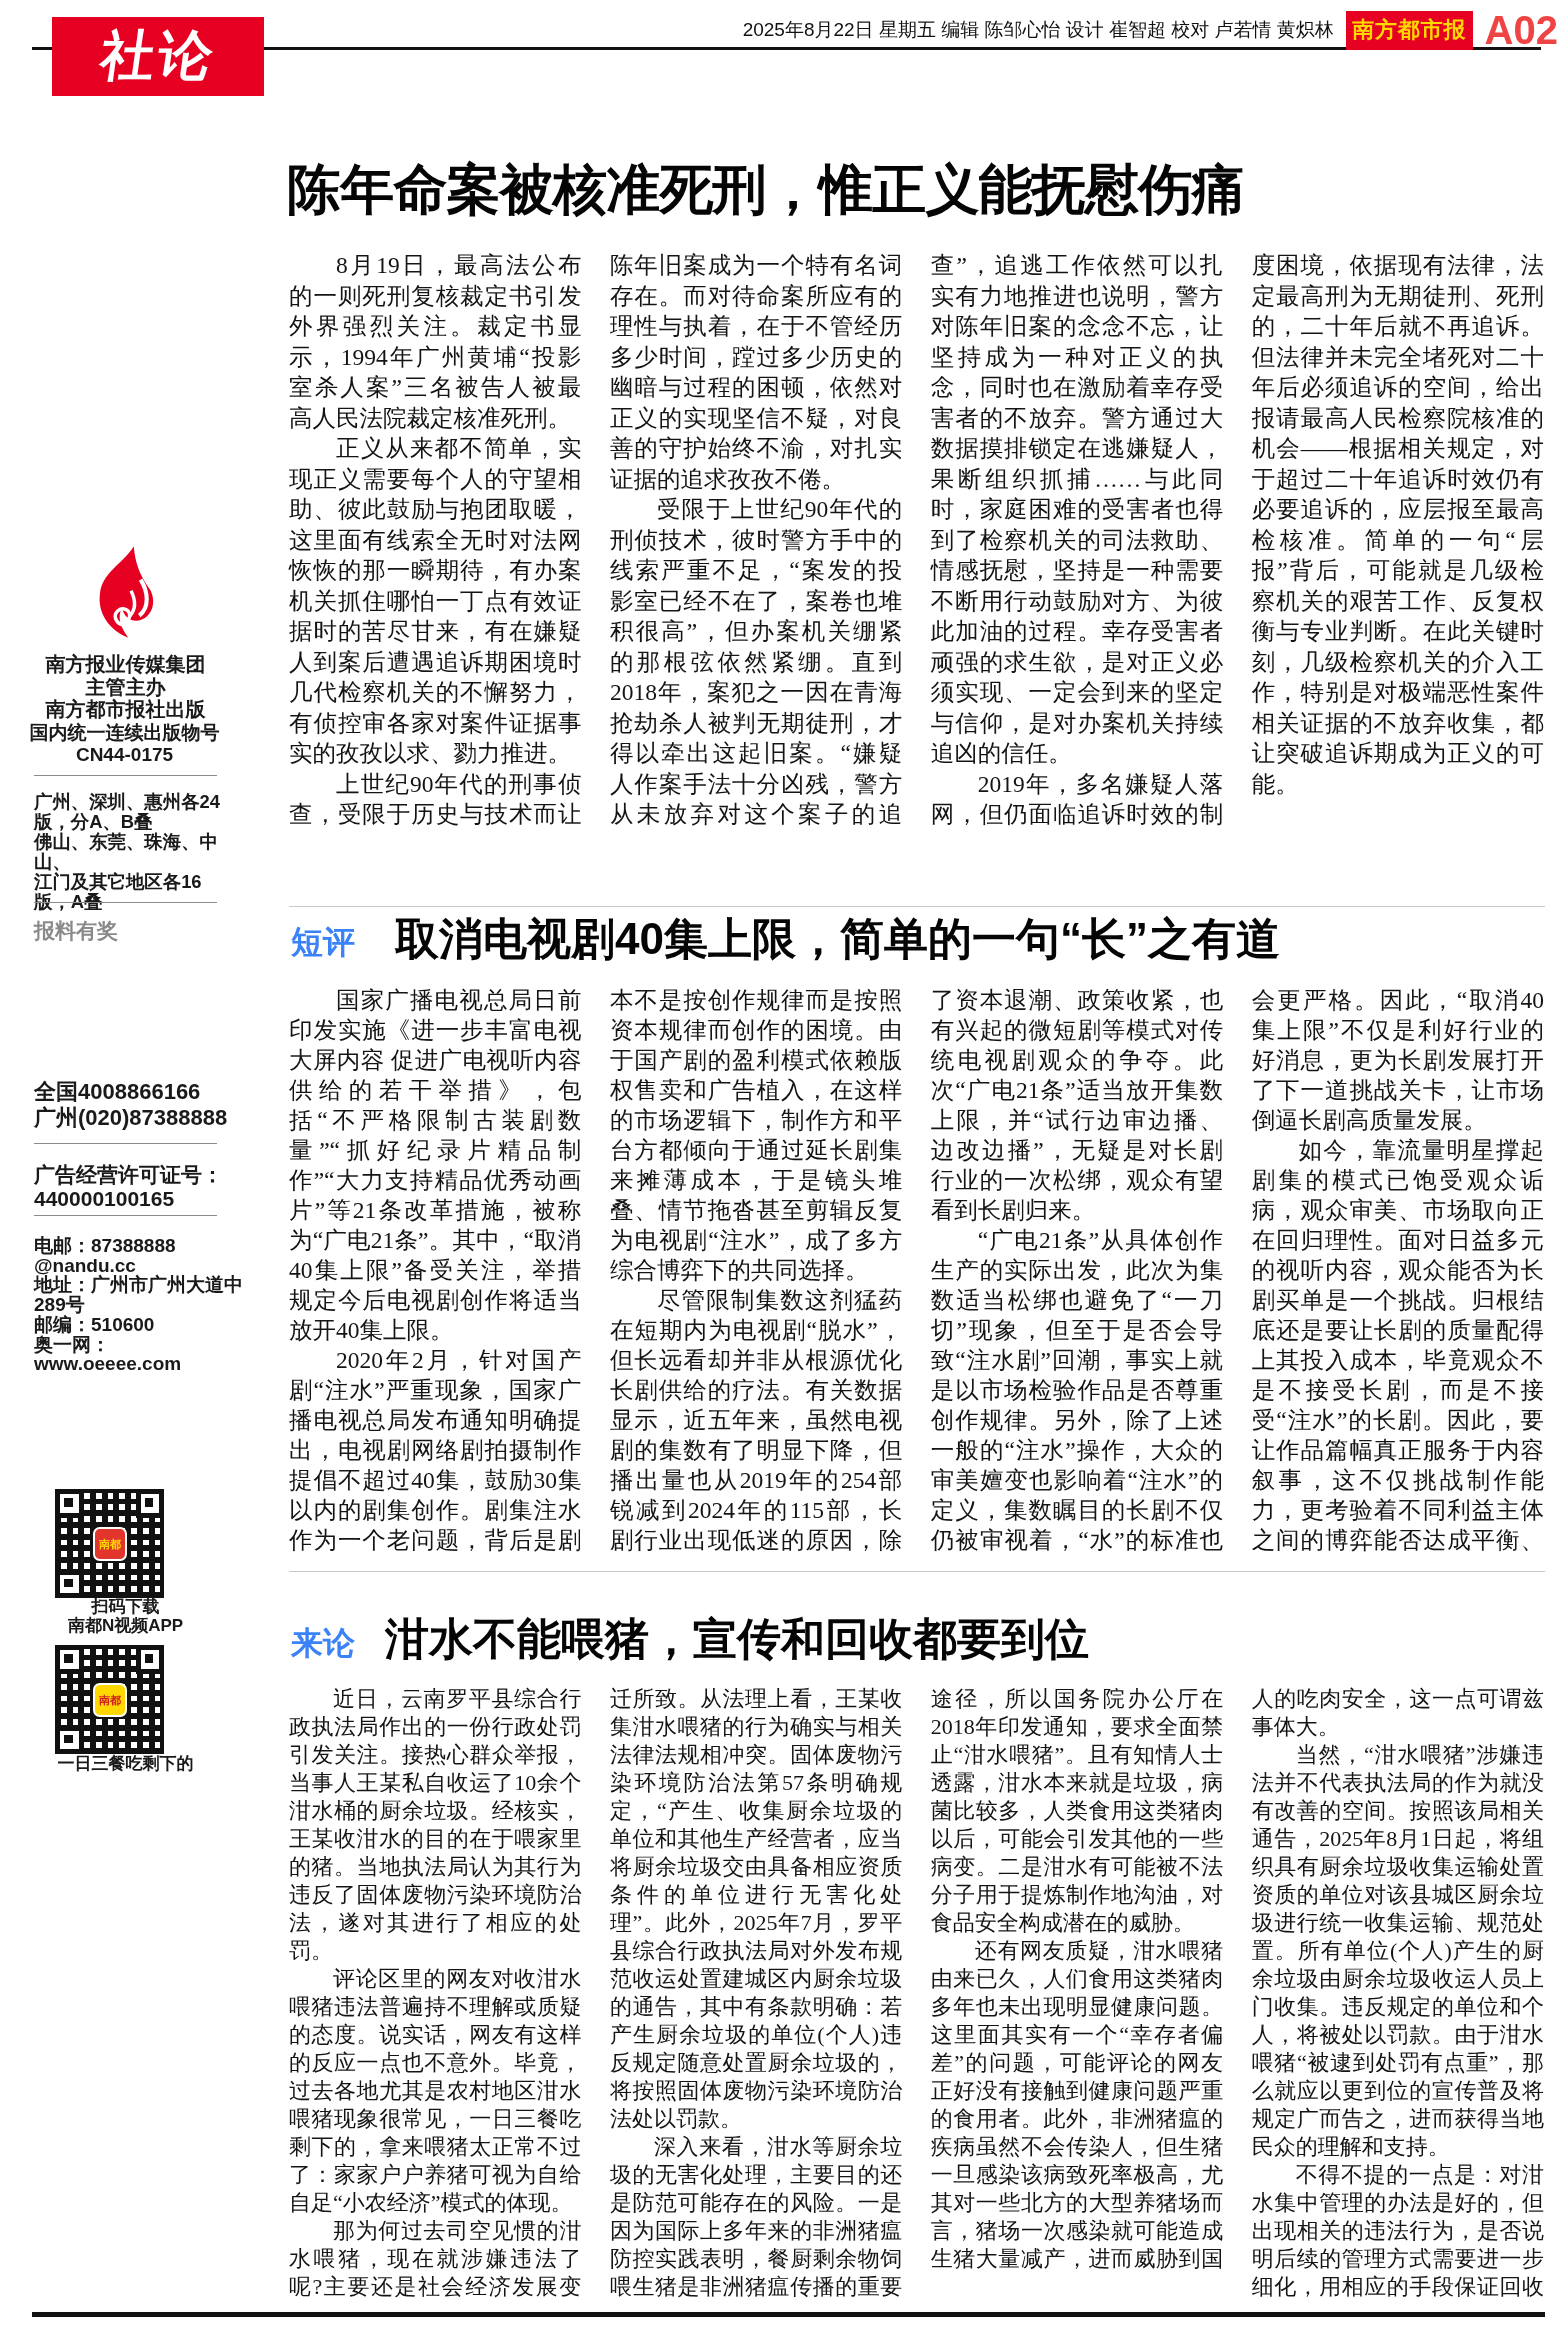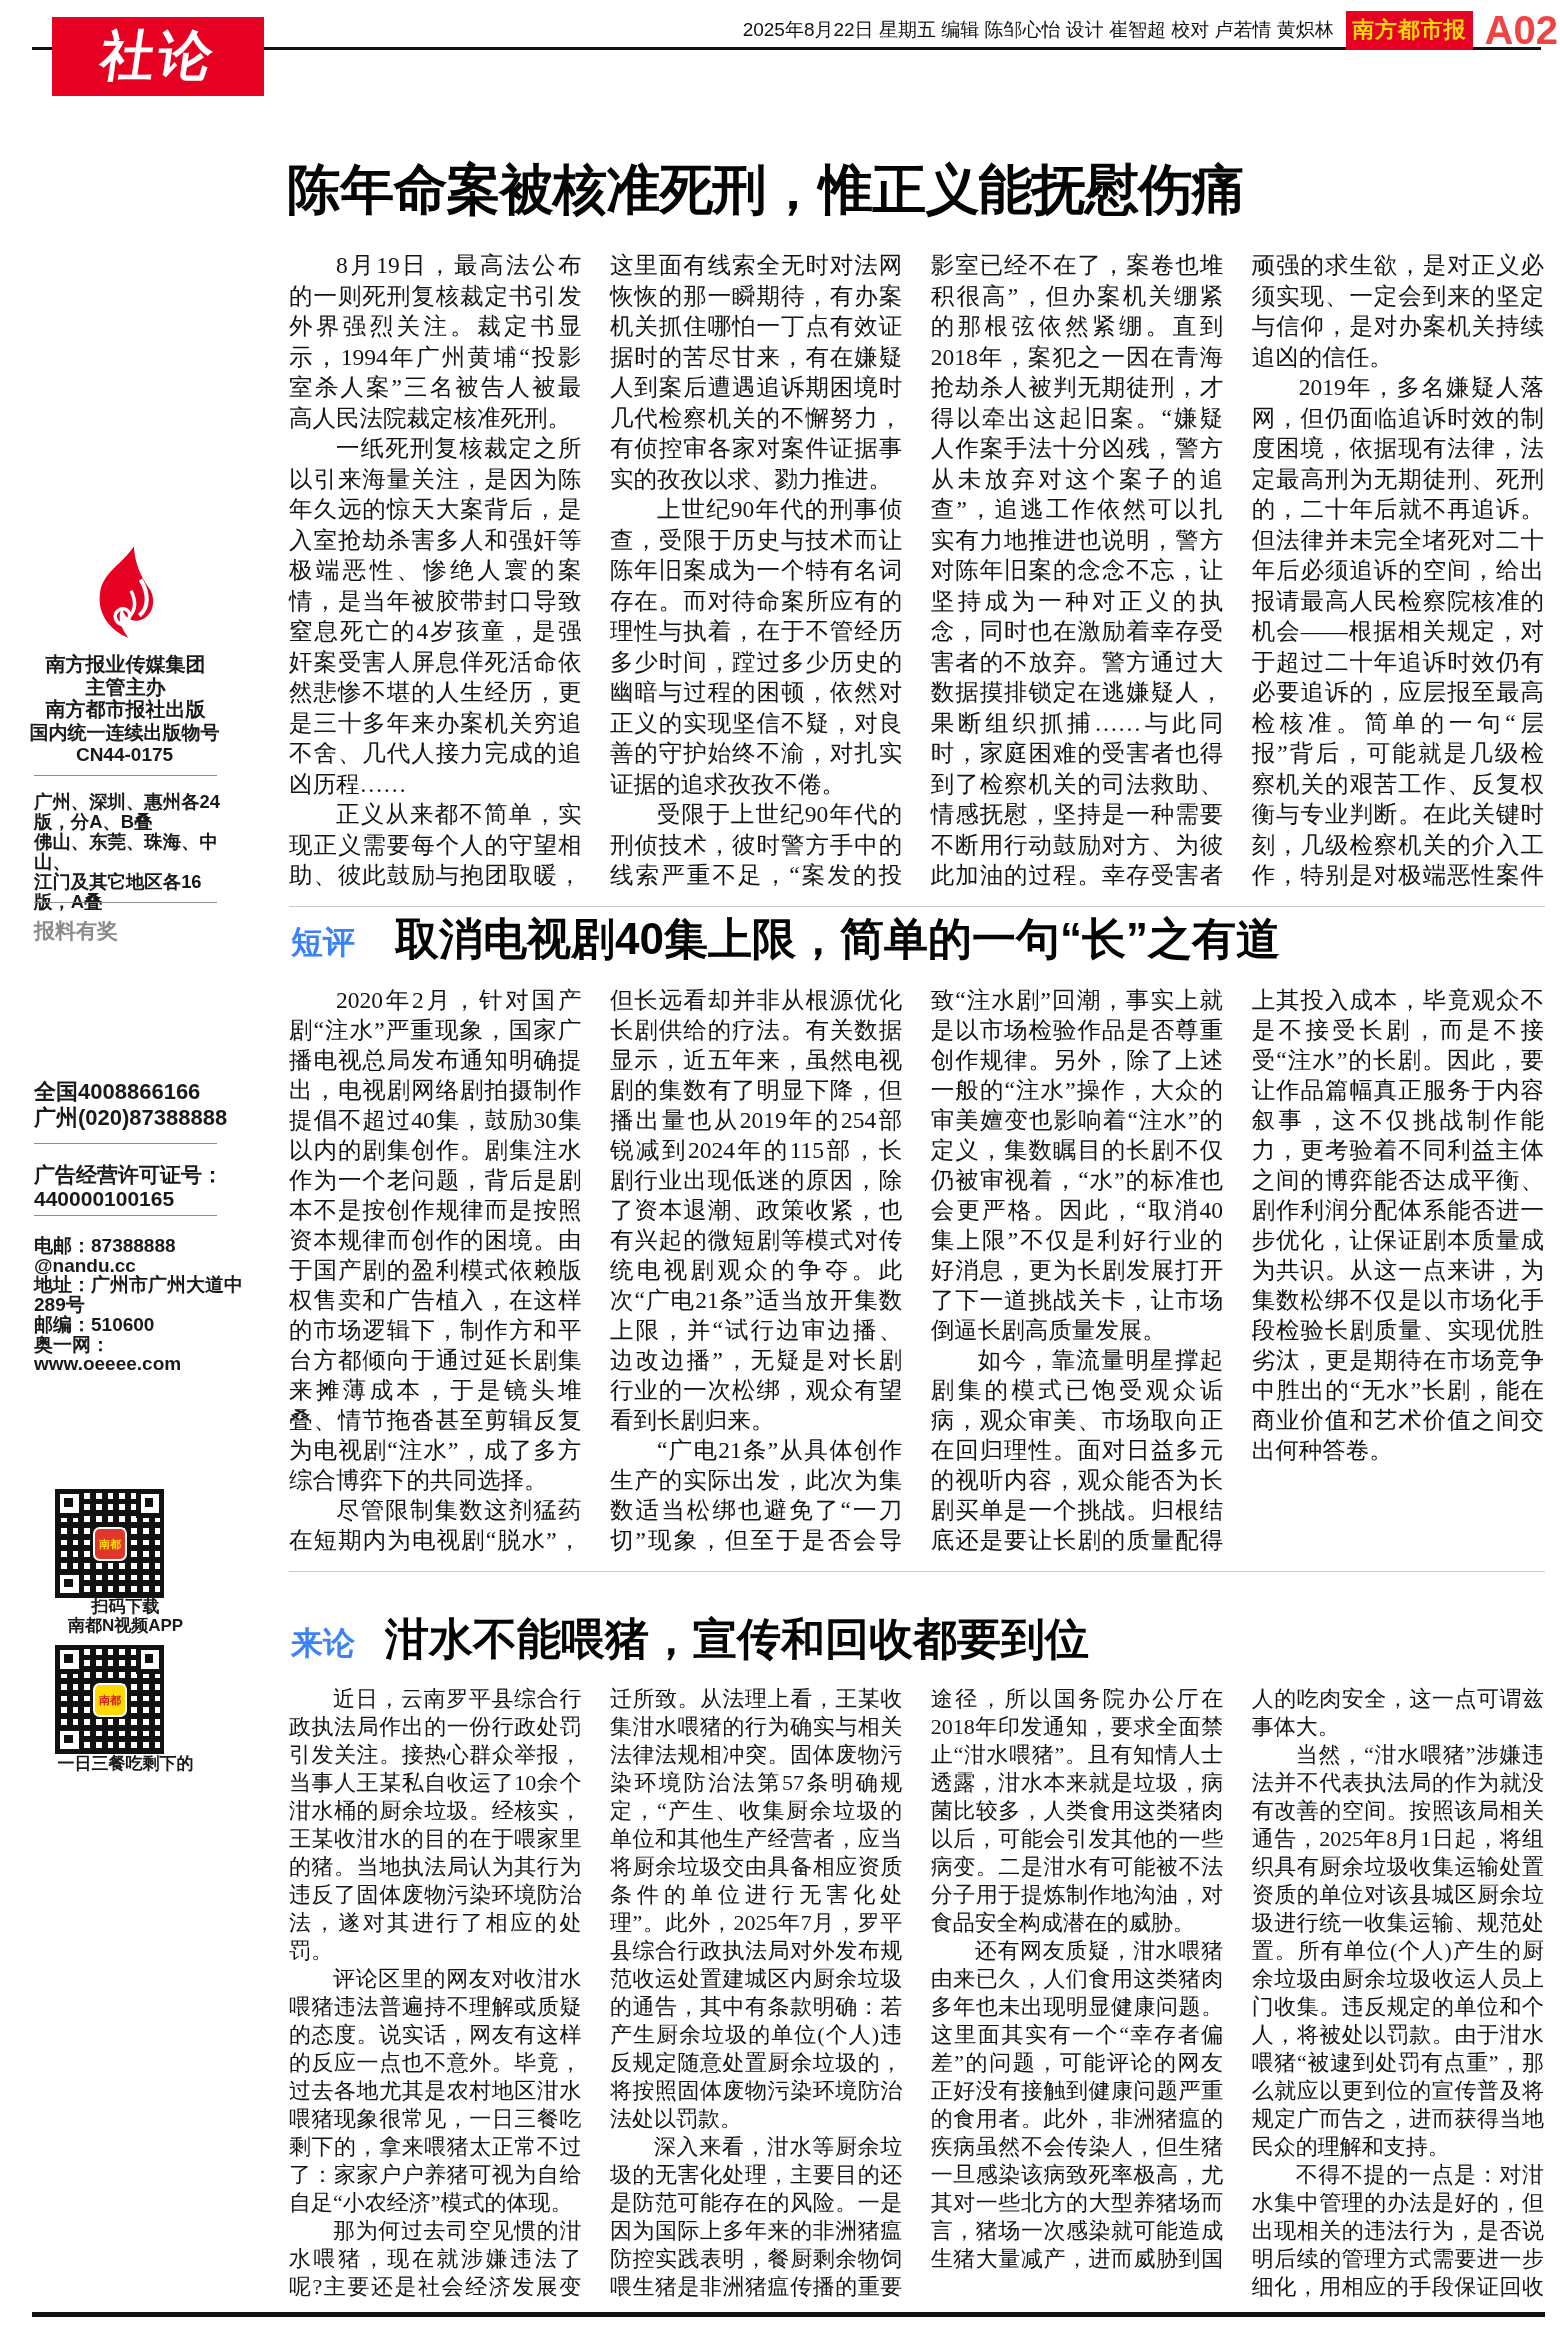--- a/index.html
+++ b/index.html
@@ -130,32 +130,32 @@
   <div class="finder f-tl"></div>
   <div class="finder f-tr"></div>
   <div class="finder f-bl"></div>
   <div class="qr-badge badge-yellow">南都</div>
 </div>
 <div class="abs qr-caption" style="top:1754px;">一日三餐吃剩下的</div>
 
 <h1 class="abs a-title a1-title" style="margin:0;">陈年命案被核准死刑，惟正义能抚慰伤痛</h1>
 <div class="abs body-cols serif a1-body">
   <p>8月19日，最高法公布的一则死刑复核裁定书引发外界强烈关注。裁定书显示，1994年广州黄埔“投影室杀人案”三名被告人被最高人民法院裁定核准死刑。</p>
-  <p>一纸死刑复核裁定之所以引来海量关注，是因为陈年久远的惊天大案背后，是入室抢劫杀害多人和强奸等极端恶性、惨绝人寰的案情，是当年被胶带封口导致窒息死亡的4岁孩童，是强奸案受害人屏息佯死活命依然悲惨不堪的人生经历，更是三十多年来办案机关穷追不舍、几代人接力完成的追凶历程……</p>
   <p>正义从来都不简单，实现正义需要每个人的守望相助、彼此鼓励与抱团取暖，这里面有线索全无时对法网恢恢的那一瞬期待，有办案机关抓住哪怕一丁点有效证据时的苦尽甘来，有在嫌疑人到案后遭遇追诉期困境时几代检察机关的不懈努力，有侦控审各家对案件证据事实的孜孜以求、勠力推进。</p>
   <p>上世纪90年代的刑事侦查，受限于历史与技术而让陈年旧案成为一个特有名词存在。而对待命案所应有的理性与执着，在于不管经历多少时间，蹚过多少历史的幽暗与过程的困顿，依然对正义的实现坚信不疑，对良善的守护始终不渝，对扎实证据的追求孜孜不倦。</p>
   <p>受限于上世纪90年代的刑侦技术，彼时警方手中的线索严重不足，“案发的投影室已经不在了，案卷也堆积很高”，但办案机关绷紧的那根弦依然紧绷。直到2018年，案犯之一因在青海抢劫杀人被判无期徒刑，才得以牵出这起旧案。“嫌疑人作案手法十分凶残，警方从未放弃对这个案子的追查”，追逃工作依然可以扎实有力地推进也说明，警方对陈年旧案的念念不忘，让坚持成为一种对正义的执念，同时也在激励着幸存受害者的不放弃。警方通过大数据摸排锁定在逃嫌疑人，果断组织抓捕……与此同时，家庭困难的受害者也得到了检察机关的司法救助、情感抚慰，坚持是一种需要不断用行动鼓励对方、为彼此加油的过程。幸存受害者顽强的求生欲，是对正义必须实现、一定会到来的坚定与信仰，是对办案机关持续追凶的信任。</p>
   <p>2019年，多名嫌疑人落网，但仍面临追诉时效的制度困境，依据现有法律，法定最高刑为无期徒刑、死刑的，二十年后就不再追诉。但法律并未完全堵死对二十年后必须追诉的空间，给出报请最高人民检察院核准的机会——根据相关规定，对于超过二十年追诉时效仍有必要追诉的，应层报至最高检核准。简单的一句“层报”背后，可能就是几级检察机关的艰苦工作、反复权衡与专业判断。在此关键时刻，几级检察机关的介入工作，特别是对极端恶性案件相关证据的不放弃收集，都让突破追诉期成为正义的可能。</p>
 
 </div>
 
 <div class="abs sec-rule" style="top:906px;"></div>
 <div class="abs sec-label a2-label">短评</div>
 <h2 class="abs a-title a2-title" style="margin:0;">取消电视剧40集上限，简单的一句“长”之有道</h2>
 <div class="abs body-cols serif a2-body">
+  <p>国家广播电视总局日前印发实施《进一步丰富电视大屏内容 促进广电视听内容供给的若干举措》，包括“不严格限制古装剧数量”“抓好纪录片精品制作”“大力支持精品优秀动画片”等21条改革措施，被称为“广电21条”。其中，“取消40集上限”备受关注，举措规定今后电视剧创作将适当放开40集上限。</p>
   <p>2020年2月，针对国产剧“注水”严重现象，国家广播电视总局发布通知明确提出，电视剧网络剧拍摄制作提倡不超过40集，鼓励30集以内的剧集创作。剧集注水作为一个老问题，背后是剧本不是按创作规律而是按照资本规律而创作的困境。由于国产剧的盈利模式依赖版权售卖和广告植入，在这样的市场逻辑下，制作方和平台方都倾向于通过延长剧集来摊薄成本，于是镜头堆叠、情节拖沓甚至剪辑反复为电视剧“注水”，成了多方综合博弈下的共同选择。</p>
   <p>尽管限制集数这剂猛药在短期内为电视剧“脱水”，但长远看却并非从根源优化长剧供给的疗法。有关数据显示，近五年来，虽然电视剧的集数有了明显下降，但播出量也从2019年的254部锐减到2024年的115部，长剧行业出现低迷的原因，除了资本退潮、政策收紧，也有兴起的微短剧等模式对传统电视剧观众的争夺。此次“广电21条”适当放开集数上限，并“试行边审边播、边改边播”，无疑是对长剧行业的一次松绑，观众有望看到长剧归来。</p>
   <p>“广电21条”从具体创作生产的实际出发，此次为集数适当松绑也避免了“一刀切”现象，但至于是否会导致“注水剧”回潮，事实上就是以市场检验作品是否尊重创作规律。另外，除了上述一般的“注水”操作，大众的审美嬗变也影响着“注水”的定义，集数瞩目的长剧不仅仍被审视着，“水”的标准也会更严格。因此，“取消40集上限”不仅是利好行业的好消息，更为长剧发展打开了下一道挑战关卡，让市场倒逼长剧高质量发展。</p>
   <p>如今，靠流量明星撑起剧集的模式已饱受观众诟病，观众审美、市场取向正在回归理性。面对日益多元的视听内容，观众能否为长剧买单是一个挑战。归根结底还是要让长剧的质量配得上其投入成本，毕竟观众不是不接受长剧，而是不接受“注水”的长剧。因此，要让作品篇幅真正服务于内容叙事，这不仅挑战制作能力，更考验着不同利益主体之间的博弈能否达成平衡、剧作利润分配体系能否进一步优化，让保证剧本质量成为共识。从这一点来讲，为集数松绑不仅是以市场化手段检验长剧质量、实现优胜劣汰，更是期待在市场竞争中胜出的“无水”长剧，能在商业价值和艺术价值之间交出何种答卷。</p>
 
 </div>
 
 <div class="abs sec-rule" style="top:1571px;"></div>
 <div class="abs sec-label a3-label">来论</div>
 <h2 class="abs a-title a3-title" style="margin:0;">泔水不能喂猪，宣传和回收都要到位</h2>

